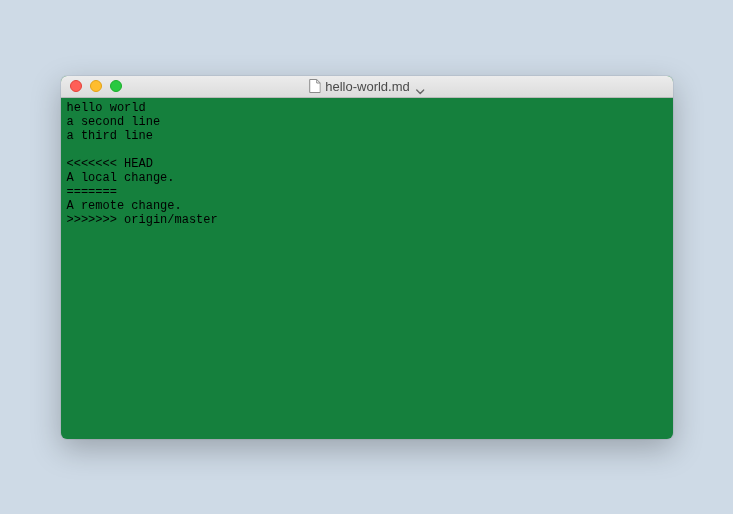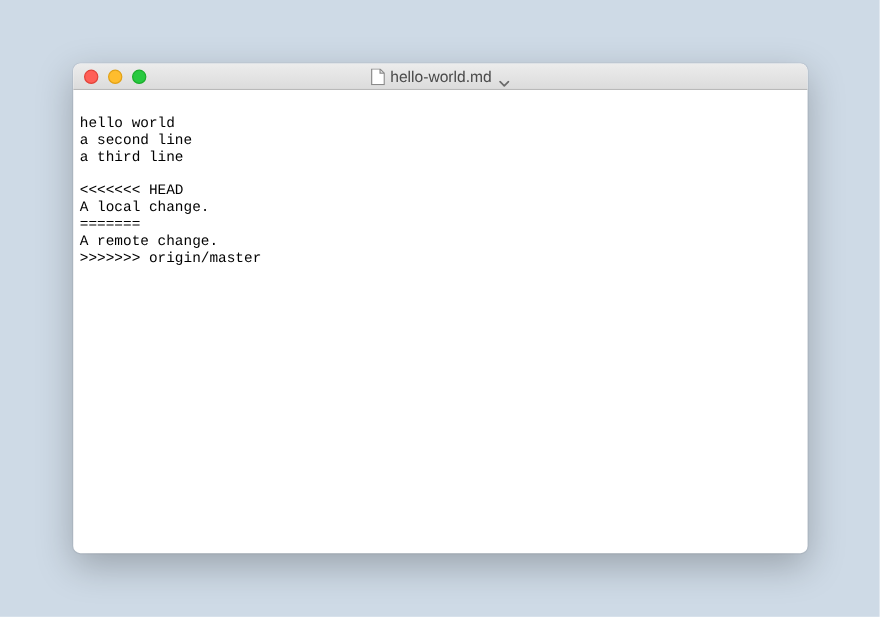--- a/index.html
+++ b/index.html
@@ -7,22 +7,22 @@
       background: #cedae6;
       width: 733px;
       height: 514px;
       display: flex;
       align-items: center;
       justify-content: center;
       font-family: -apple-system, BlinkMacSystemFont, "Helvetica Neue", sans-serif;
     }
     .window {
       width: 612px;
-      height: 408px;
-      background: #ffffff;
+      height: 363px;
+      background: #15803d;
       border-radius: 6px;
       box-shadow: 0 10px 30px rgba(0,0,0,0.25), 0 0 0 1px rgba(0,0,0,0.05);
       overflow: hidden;
       display: flex;
       flex-direction: column;
     }
     .titlebar {
       height: 22px;
       background: linear-gradient(to bottom, #ececec, #dcdcdc);
       border-bottom: 1px solid #b9b9b9;
@@ -62,21 +62,21 @@
     }
     .doc-icon svg { display: block; }
     .chevron {
       width: 9px;
       height: 6px;
       display: inline-block;
       margin-left: 1px;
     }
     .content {
       flex: 1;
-      padding: 21px 6px;
+      padding: 3px 6px;
       font-family: Menlo, Monaco, "Courier New", monospace;
       font-size: 12px;
       line-height: 14px;
       color: #000000;
       white-space: pre;
       overflow: auto;
     }
   </style>
 </head>
 <body>

